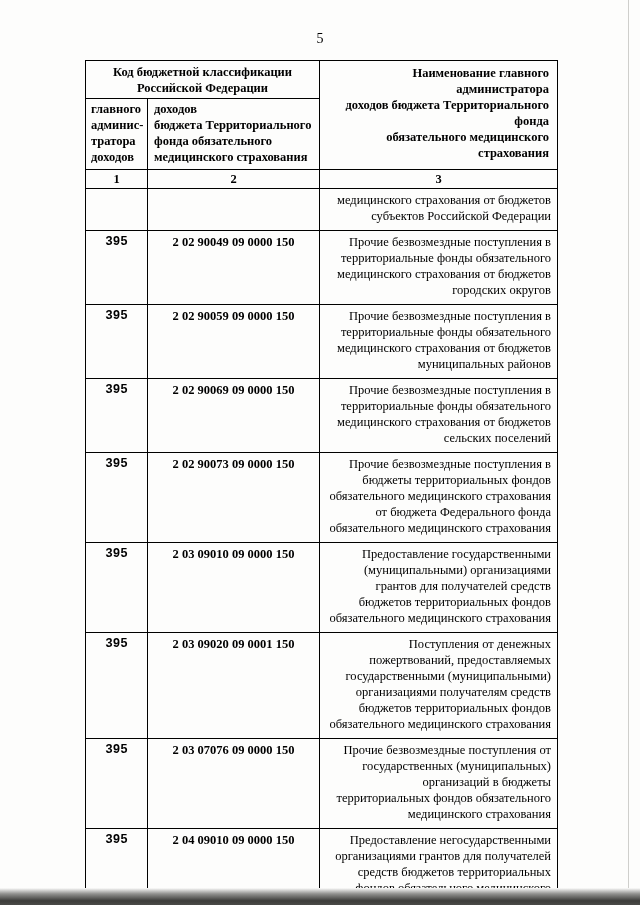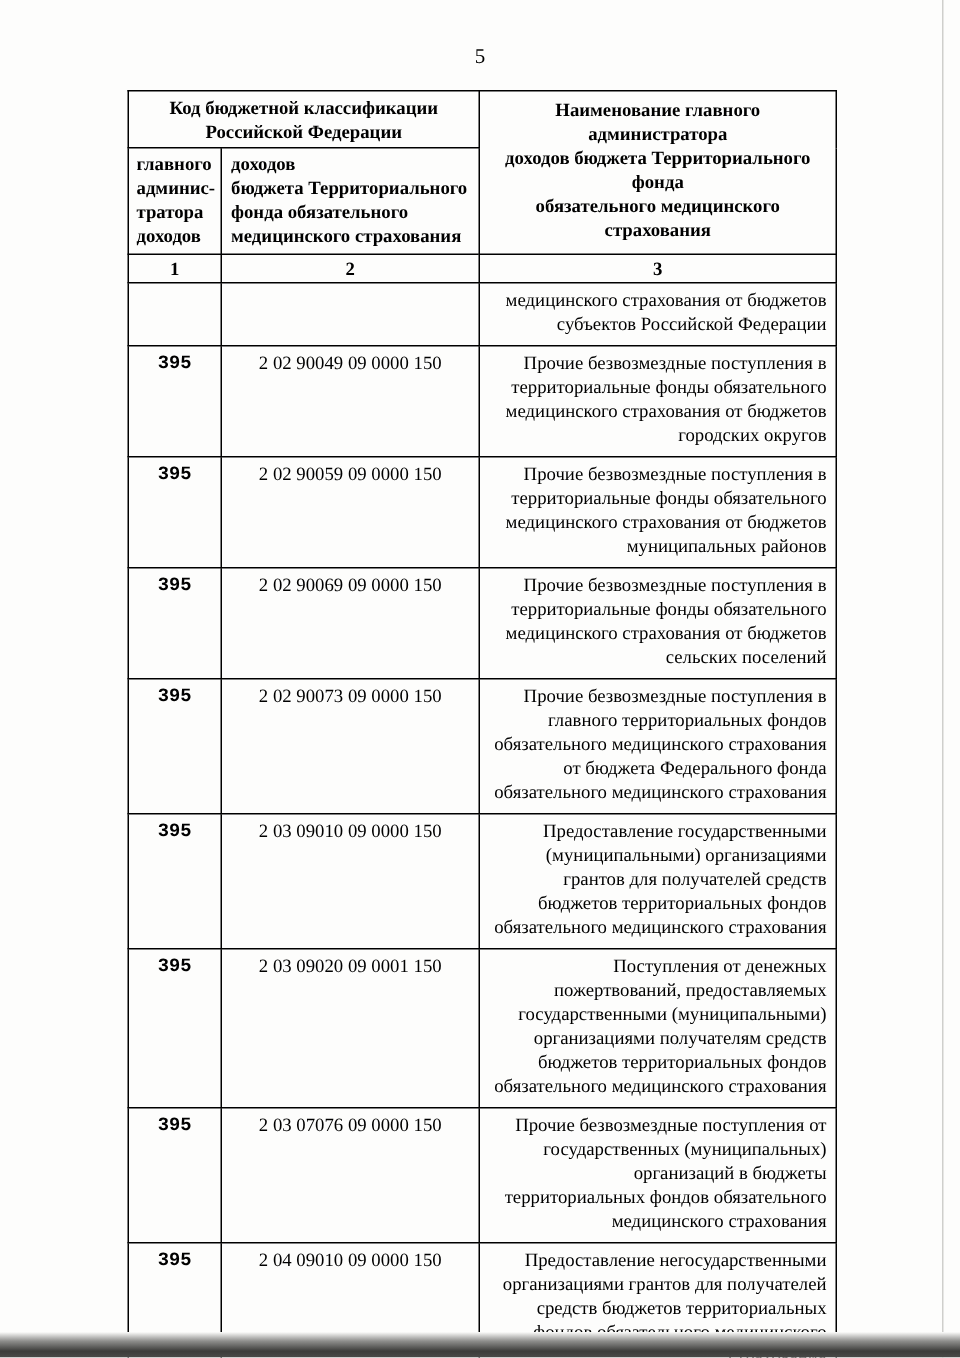--- a/index.html
+++ b/index.html
@@ -46,39 +46,39 @@
     text-align: left;
     padding: 2px 3px 4px 5px;
     white-space: pre-line;
   }
   .hdr-code {
     text-align: left;
     padding: 2px 3px 4px 6px;
     white-space: pre-line;
   }
   .hdr-name {
-    text-align: center;
+    text-align: right;
     vertical-align: middle;
     padding: 4px 8px;
     white-space: pre-line;
     font-size: 12.2px;
   }
   .num-row th {
     text-align: center;
     padding: 1px 2px;
   }
   .cell-admin {
     text-align: center;
     font-weight: bold;
     padding: 3px 2px;
     font-family: Liberation Mono, monospace;
   }
   .cell-code {
     text-align: center;
-    font-weight: normal;
+    font-weight: bold;
     padding: 3px 2px;
     white-space: nowrap;
   }
   .cell-name {
     text-align: right;
     padding: 3px 6px 6px 7px;
   }
   .scan-edge-right {
     position: absolute;
     top: 0;
@@ -148,21 +148,21 @@
         <td class="cell-name">Прочие безвозмездные поступления в территориальные фонды обязательного медицинского страхования от бюджетов муниципальных районов</td>
       </tr>
       <tr>
         <td class="cell-admin">395</td>
         <td class="cell-code">2 02 90069 09 0000 150</td>
         <td class="cell-name">Прочие безвозмездные поступления в территориальные фонды обязательного медицинского страхования от бюджетов сельских поселений</td>
       </tr>
       <tr>
         <td class="cell-admin">395</td>
         <td class="cell-code">2 02 90073 09 0000 150</td>
-        <td class="cell-name">Прочие безвозмездные поступления в главного территориальных фондов обязательного медицинского страхования от бюджета Федерального фонда обязательного медицинского страхования</td>
+        <td class="cell-name">Прочие безвозмездные поступления в бюджеты территориальных фондов обязательного медицинского страхования от бюджета Федерального фонда обязательного медицинского страхования</td>
       </tr>
       <tr>
         <td class="cell-admin">395</td>
         <td class="cell-code">2 03 09010 09 0000 150</td>
         <td class="cell-name">Предоставление государственными (муниципальными) организациями грантов для получателей средств бюджетов территориальных фондов обязательного медицинского страхования</td>
       </tr>
       <tr>
         <td class="cell-admin">395</td>
         <td class="cell-code">2 03 09020 09 0001 150</td>
         <td class="cell-name">Поступления от денежных пожертвований, предоставляемых государственными (муниципальными) организациями получателям средств бюджетов территориальных фондов обязательного медицинского страхования</td>

